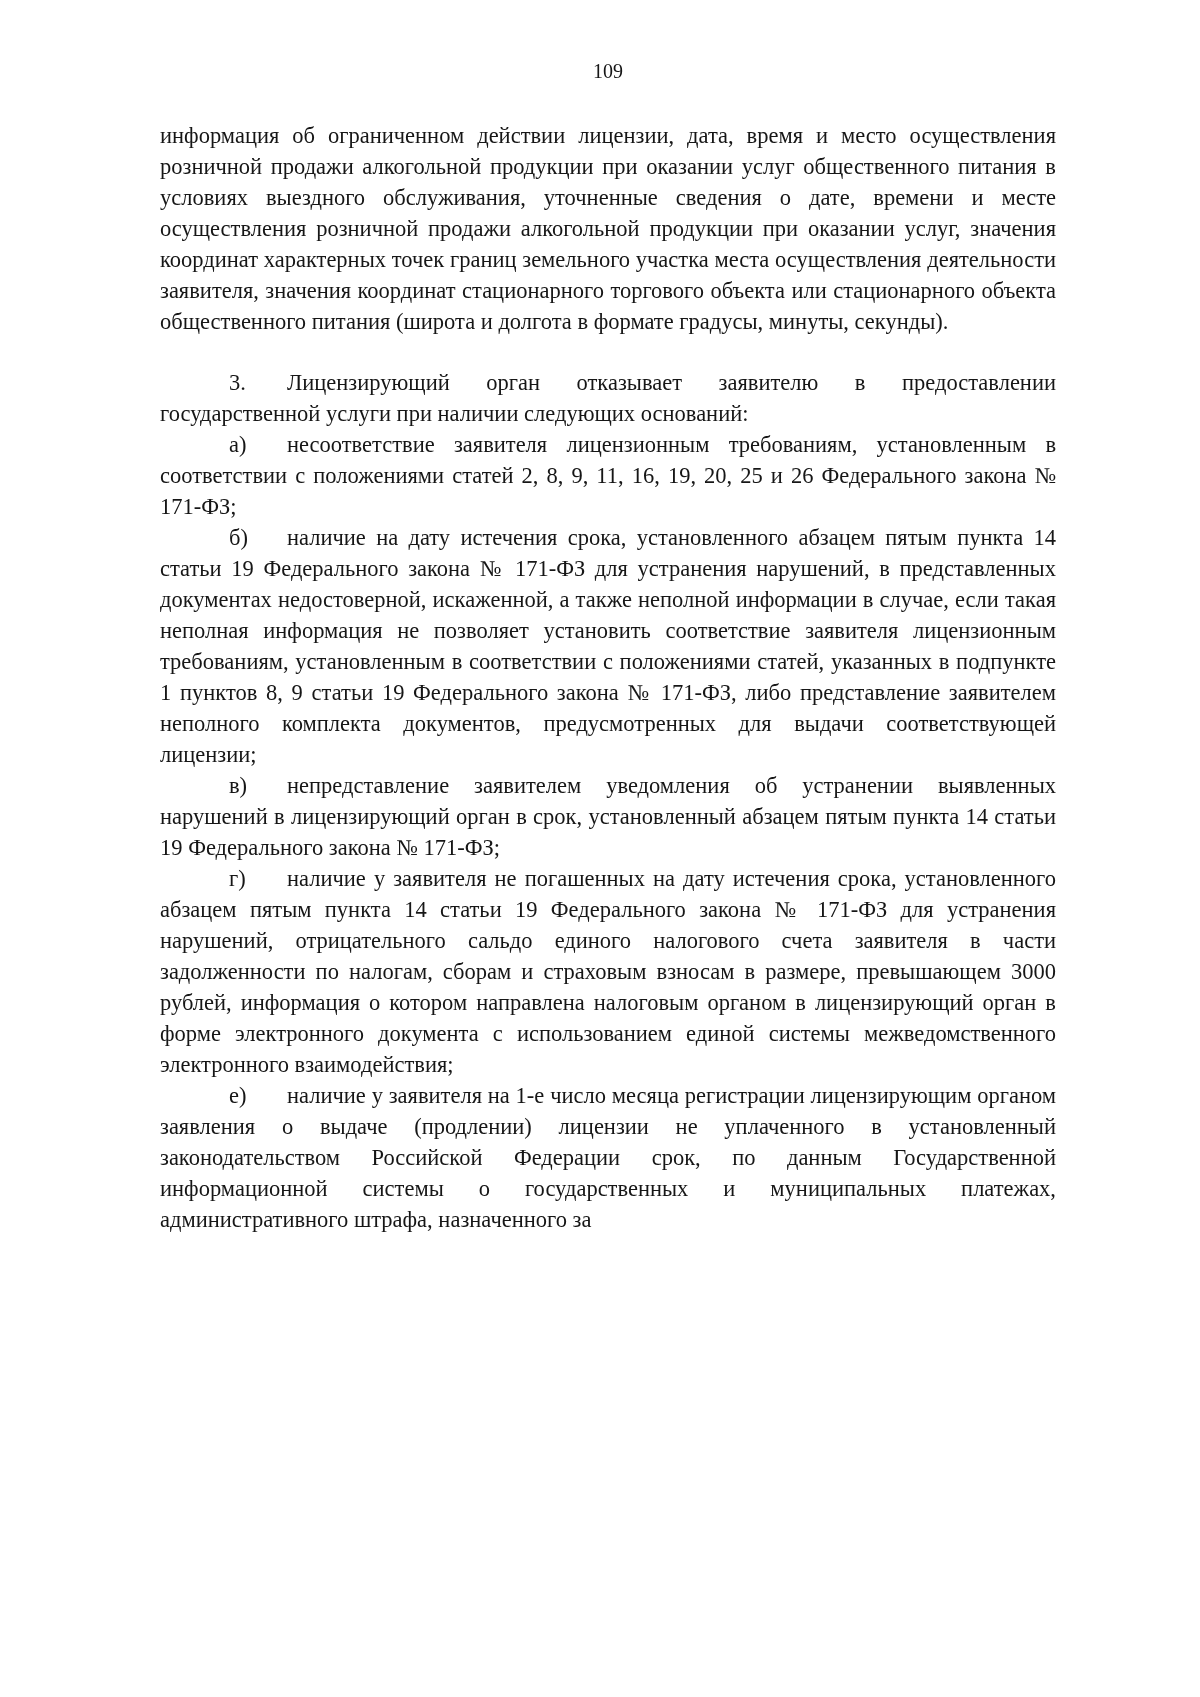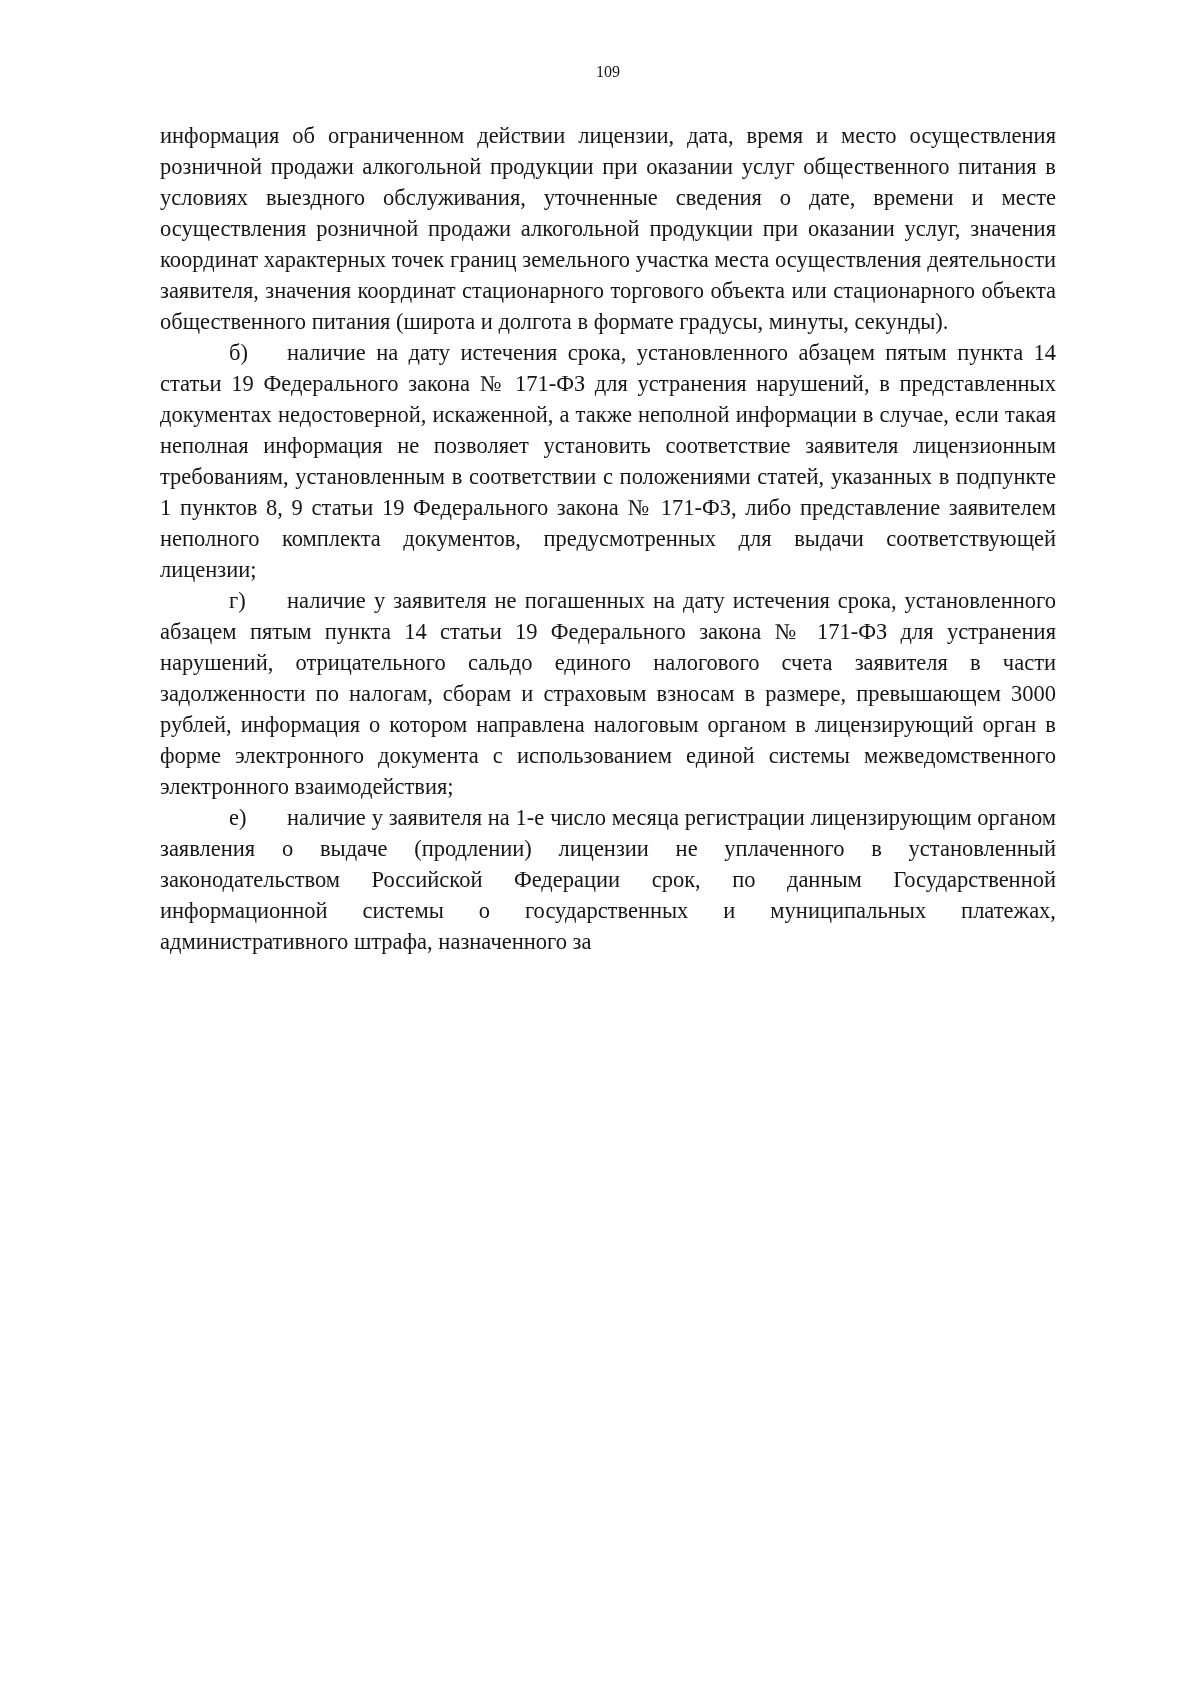--- a/index.html
+++ b/index.html
@@ -11,21 +11,21 @@
     background: #ffffff;
     color: #161616;
     font-family: "Liberation Serif", "DejaVu Serif", serif;
     font-size: 22.5px;
     line-height: 31px;
     padding: 56px 144px 40px 160px;
     overflow: hidden;
   }
   .page-number {
     text-align: center;
-    font-size: 16px;
+    font-size: 20px;
     margin-bottom: 33px;
   }
   .para {
     text-align: justify;
     text-justify: inter-word;
   }
   .para.indent {
     text-indent: 69px;
   }
   .para.spaced {
@@ -39,23 +39,26 @@
 </style>
 </head>
 <body>
 
 <div class="page">
 
   <div class="page-number">109</div>
 
   <p class="para"><span>информация об ограниченном действии лицензии, дата, время и место осуществления розничной продажи алкогольной продукции при оказании услуг общественного питания в условиях выездного обслуживания, уточненные сведения о дате, времени и месте осуществления розничной продажи алкогольной продукции при оказании услуг, значения координат характерных точек границ земельного участка места осуществления деятельности заявителя, значения координат стационарного торгового объекта или стационарного объекта общественного питания (широта и долгота в формате градусы, минуты, секунды).</span></p>
 
+  <p class="para indent spaced"><span class="marker">3.</span><span>Лицензирующий орган отказывает заявителю в предоставлении государственной услуги при наличии следующих оснований:</span></p>
 
+  <p class="para indent"><span class="marker">а)</span><span>несоответствие заявителя лицензионным требованиям, установленным в соответствии с положениями статей 2, 8, 9, 11, 16, 19, 20, 25 и 26 Федерального закона № 171-ФЗ;</span></p>
 
   <p class="para indent"><span class="marker">б)</span><span>наличие на дату истечения срока, установленного абзацем пятым пункта 14 статьи 19 Федерального закона № 171-ФЗ для устранения нарушений, в представленных документах недостоверной, искаженной, а также неполной информации в случае, если такая неполная информация не позволяет установить соответствие заявителя лицензионным требованиям, установленным в соответствии с положениями статей, указанных в подпункте 1 пунктов 8, 9 статьи 19 Федерального закона № 171-ФЗ, либо представление заявителем неполного комплекта документов, предусмотренных для выдачи соответствующей лицензии;</span></p>
 
+  <p class="para indent"><span class="marker">в)</span><span>непредставление заявителем уведомления об устранении выявленных нарушений в лицензирующий орган в срок, установленный абзацем пятым пункта 14 статьи 19 Федерального закона № 171-ФЗ;</span></p>
 
   <p class="para indent"><span class="marker">г)</span><span>наличие у заявителя не погашенных на дату истечения срока, установленного абзацем пятым пункта 14 статьи 19 Федерального закона № 171-ФЗ для устранения нарушений, отрицательного сальдо единого налогового счета заявителя в части задолженности по налогам, сборам и страховым взносам в размере, превышающем 3000 рублей, информация о котором направлена налоговым органом в лицензирующий орган в форме электронного документа с использованием единой системы межведомственного электронного взаимодействия;</span></p>
 
 
   <p class="para indent"><span class="marker">е)</span><span>наличие у заявителя на 1-е число месяца регистрации лицензирующим органом заявления о выдаче (продлении) лицензии не уплаченного в установленный законодательством Российской Федерации срок, по данным Государственной информационной системы о государственных и муниципальных платежах, административного штрафа, назначенного за</span></p>
 
 </div>
 
 </body></html>

